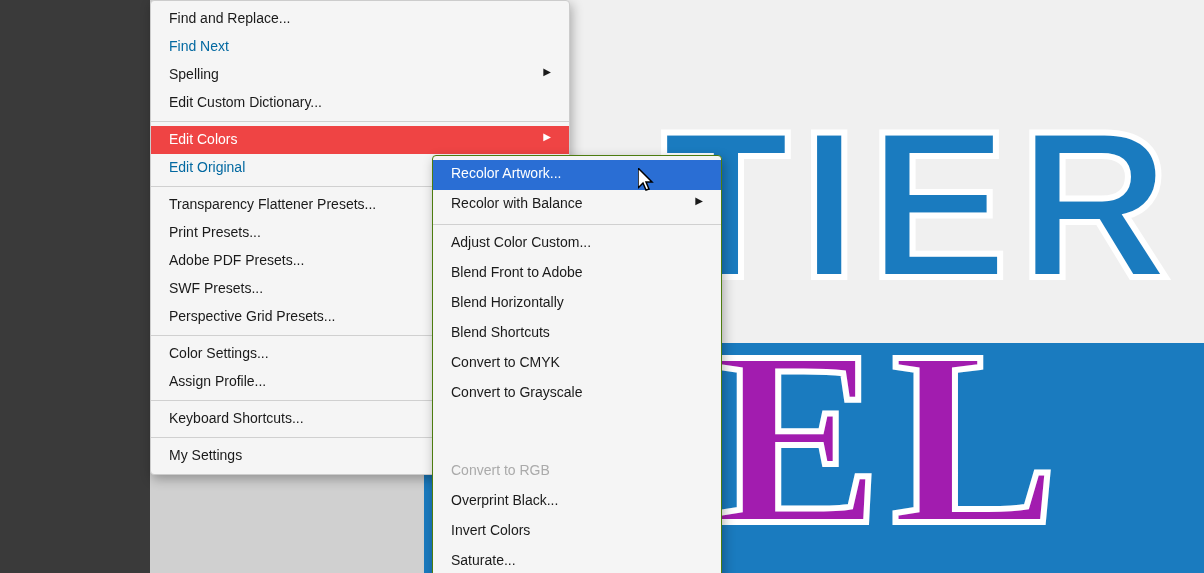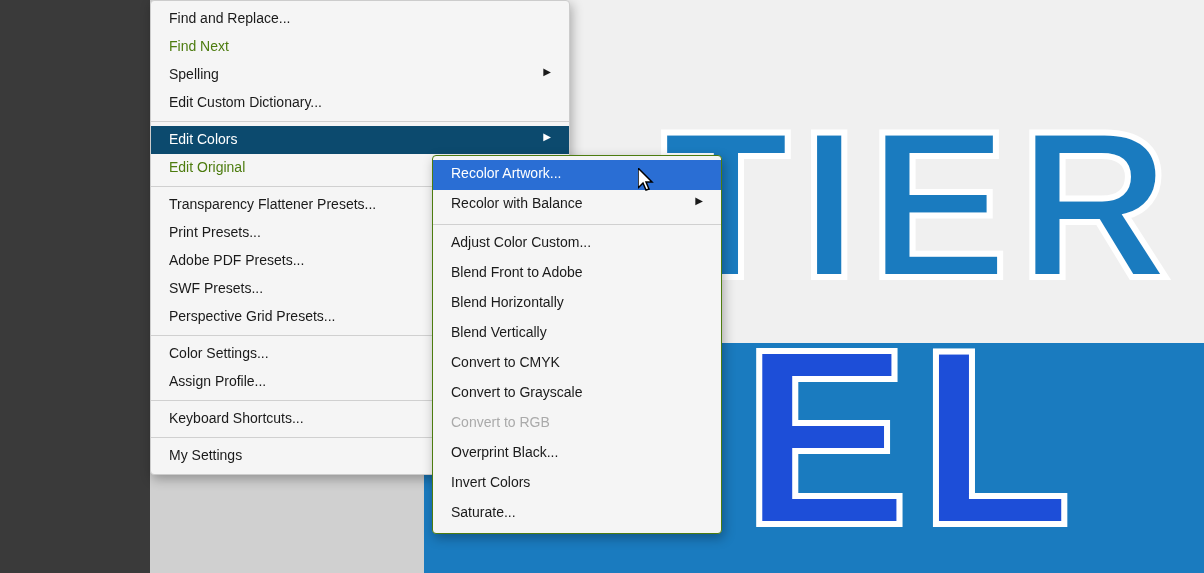--- a/index.html
+++ b/index.html
@@ -46,25 +46,25 @@
       color: #1a7bbf;
       font-family: Arial Black, Arial, sans-serif;
       letter-spacing: 10px;
       line-height: 1;
       -webkit-text-stroke: 6px #ffffff;
     }
 
     .bg-text-el {
       position: absolute;
       bottom: 10px;
-      right: 122px;
+      right: 136px;
       font-size: 250px;
       font-weight: 900;
-      color: #1d4ed8;
-      font-family: Liberation Sans, sans-serif;
+      color: #a21caf;
+      font-family: Liberation Serif, serif;
       letter-spacing: 10px;
       line-height: 1;
       -webkit-text-stroke: 6px #ffffff;
     }
 
     
     .sidebar {
       position: absolute;
       top: 0; left: 0;
       width: 150px;
@@ -91,26 +91,26 @@
       justify-content: space-between;
       padding: 5px 18px 5px 18px;
       font-size: 14px;
       color: #1a1a1a;
       cursor: pointer;
       white-space: nowrap;
       min-height: 28px;
     }
 
     .menu-item:hover, .menu-item.active {
-      background: #0c4a6e;
+      background: #ef4444;
       color: #ffffff;
     }
 
     .menu-item.disabled {
-      color: #4d7c0f;
+      color: #0369a1;
       cursor: default;
     }
 
     .menu-separator {
       height: 1px;
       background: #d0d0d0;
       margin: 4px 0;
     }
 
     .menu-item .shortcut {
@@ -143,20 +143,21 @@
       min-height: 30px;
     }
 
     .submenu .menu-item.highlighted {
       background: #2a6ed4;
       color: #ffffff;
     }
 
     .submenu .menu-item.disabled {
       color: #aaaaaa;
+      margin-top: 48px;
     }
 
     
     .cursor {
       position: absolute;
       top: 168px;
       left: 638px;
       width: 20px;
       height: 24px;
       z-index: 100;
@@ -257,21 +258,21 @@
   <div class="menu-item">
     <span>Adjust Color Custom...</span>
   </div>
   <div class="menu-item">
     <span>Blend Front to Adobe</span>
   </div>
   <div class="menu-item">
     <span>Blend Horizontally</span>
   </div>
   <div class="menu-item">
-    <span>Blend Vertically</span>
+    <span>Blend Shortcuts</span>
   </div>
   <div class="menu-item">
     <span>Convert to CMYK</span>
   </div>
   <div class="menu-item">
     <span>Convert to Grayscale</span>
   </div>
   <div class="menu-item disabled">
     <span>Convert to RGB</span>
   </div>

